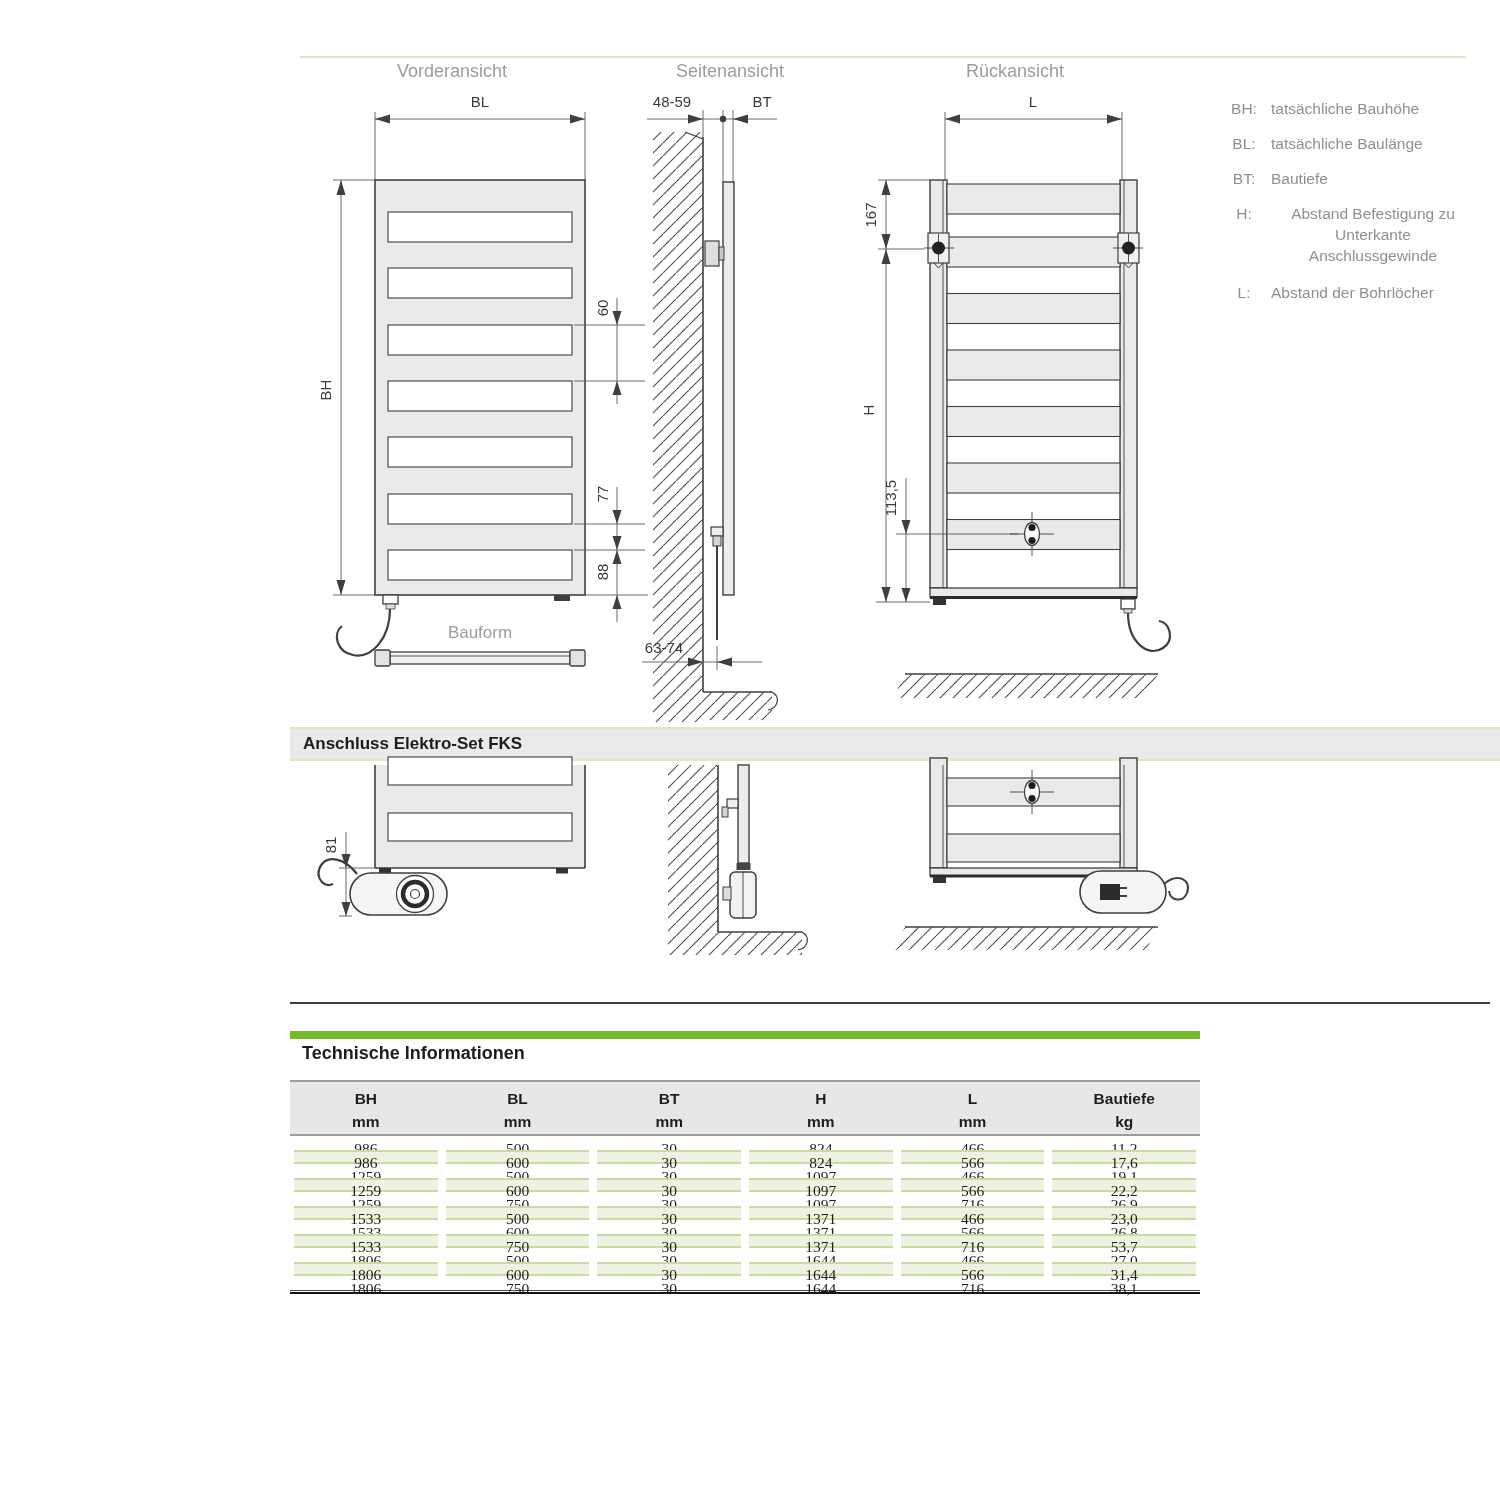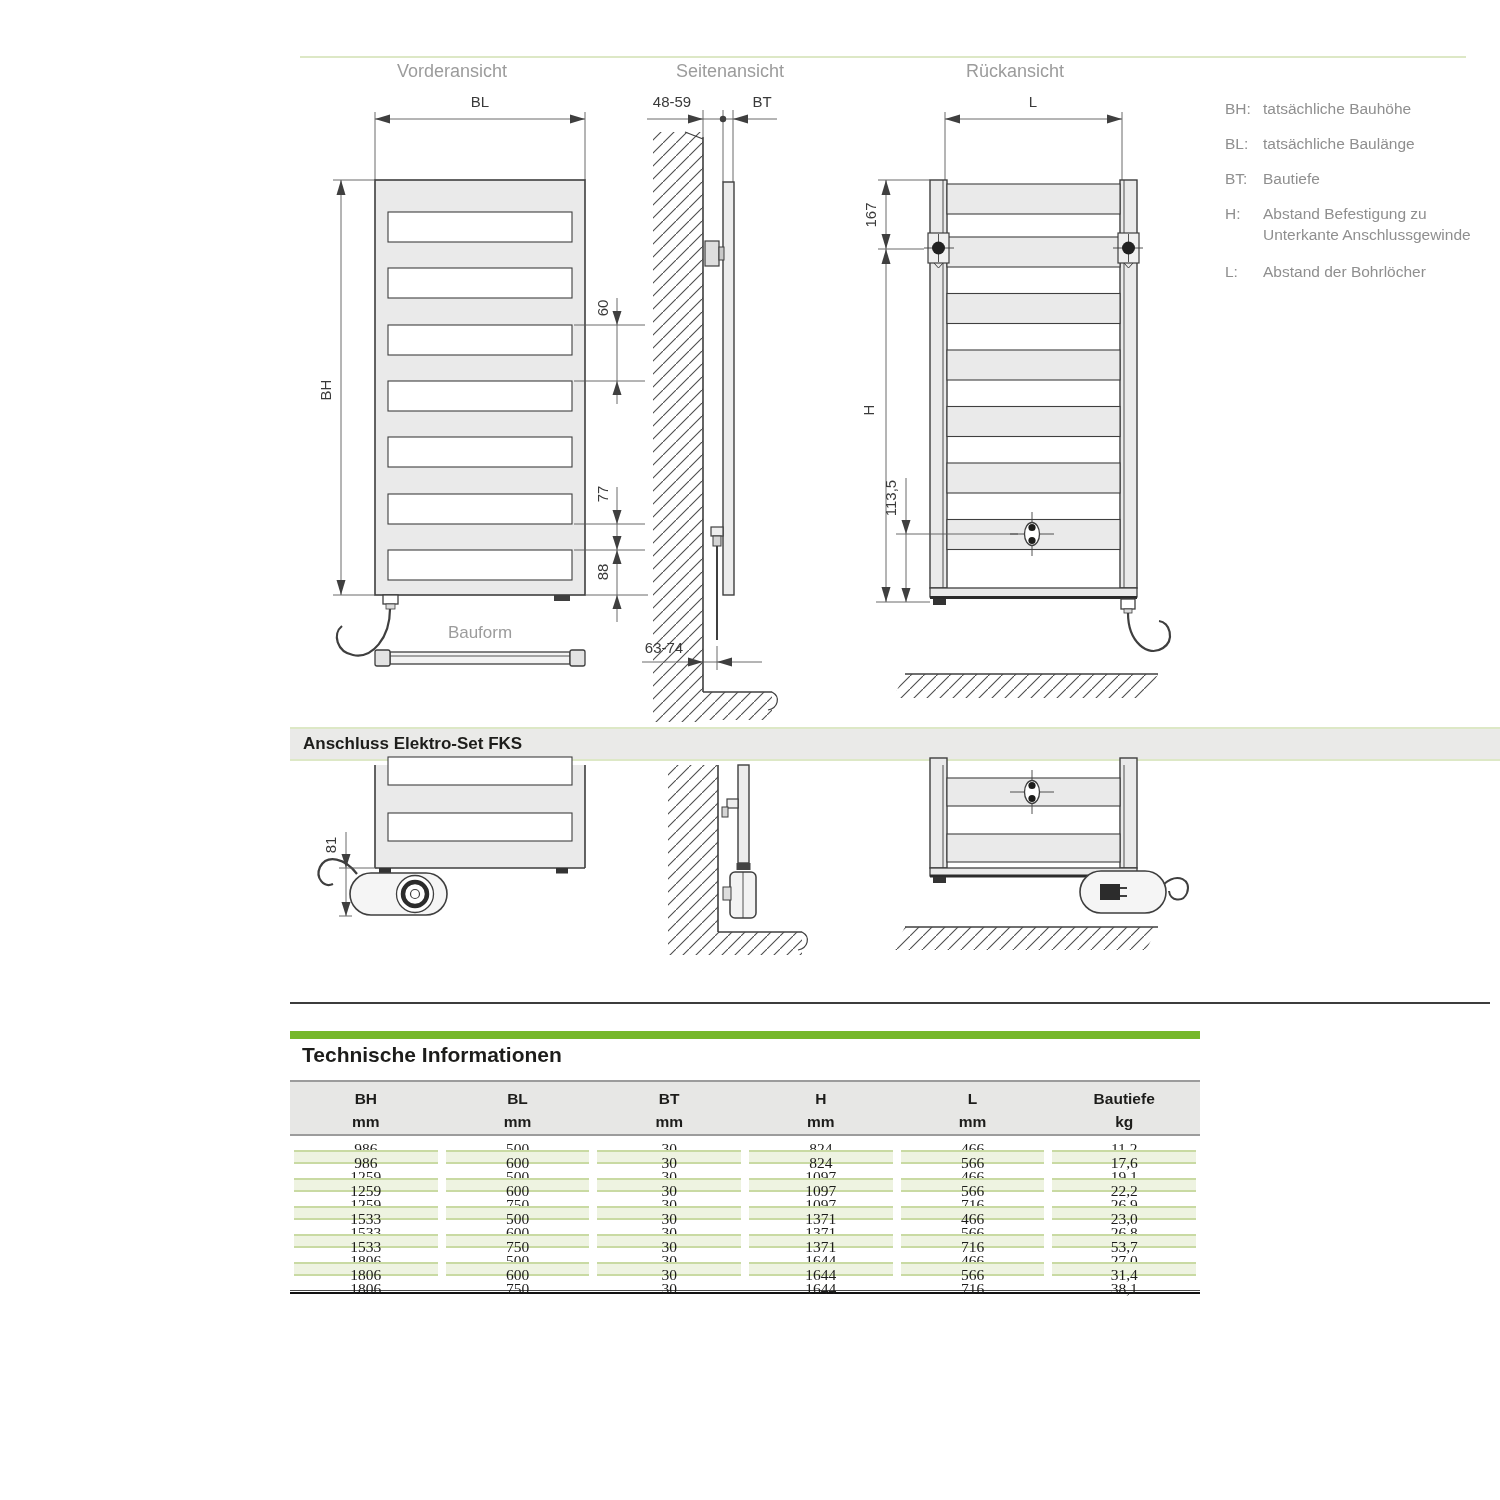--- a/index.html
+++ b/index.html
@@ -9,43 +9,43 @@
 
   .top-rule { position:absolute; left:300px; top:56px; width:1166px; height:2px; background:#dde8c6; }
 
   .view-title { position:absolute; top:61px; font-size:18px; color:#9c9c9c; width:260px; text-align:center; }
   #vt-front { left:322px; }
   #vt-side  { left:600px; }
   #vt-rear  { left:885px; }
 
   
   .legend { position:absolute; left:1225px; top:98px; width:250px; font-size:15.5px; color:#8f8f8f; }
-  .legend-item { display:flex; margin-bottom:14px; line-height:21px; }
+  .legend-item { display:flex; margin-bottom:14px; line-height:21px;text-align:center; }
   .legend-item:last-child { margin-top:16px; }
   .legend-term { width:38px; flex:0 0 38px; }
-  .legend-desc div { line-height:21px; }
+  .legend-desc div { line-height:21px;margin-left:8px; }
 
   svg { position:absolute; overflow:visible; }
   #drawings-main { left:290px; top:90px; }
   #drawings-fks  { left:290px; top:765px; }
   .dtx { font-family:"Liberation Sans",sans-serif; font-size:15px; fill:#3a3a3a; }
   .gtx { font-family:"Liberation Sans",sans-serif; font-size:17px; fill:#9c9c9c; }
 
   
   .fks-band { position:absolute; left:290px; top:727px; width:1370px; height:34px;
               background:#eaeae8; border-top:2px solid #dde8c6; border-bottom:2px solid #dde8c6;
               font-size:17px; font-weight:bold; color:#1d1d1b; line-height:30px; padding-left:13px; }
 
   .note { position:absolute; left:291px; top:966px; width:1100px; font-size:16px; color:#8f8f8f; }
 
   .section-rule { position:absolute; left:290px; top:1002px; width:1200px; height:2px; background:#3c3c3c; }
 
   
   .accent-bar { position:absolute; left:290px; top:1031px; width:910px; height:8px; background:#76b82a; }
-  .table-title { position:absolute; left:302px; top:1043px; font-size:21px; font-weight:bold; color:#1d1d1b; }
+  .table-title { position:absolute; left:302px; top:1043px; font-size:18px; font-weight:bold; color:#1d1d1b; }
   .tech-table { position:absolute; left:290px; top:1080px; width:910px; }
   .table-head { display:flex; background:#e7e7e5; border-top:2px solid #9c9c9c; border-bottom:2px solid #9c9c9c;
                 height:56px; padding-top:5px; }
   .th { flex:1; text-align:center; font-weight:bold; font-size:15.5px; line-height:23px; }
   .row { display:flex; height:14px;font-family:Liberation Serif, serif; }
   .cell { flex:1; text-align:center; font-size:15.5px; line-height:25.5px; color:#1d1d1b; }
   .row.green .cell { background:#eef3e1; border-top:2px solid #c9daa3; border-bottom:2px solid #c9daa3;
                      margin:0 4px; line-height:21px; }
   .table-bottom { border-top:1px solid #4a4a4a; margin-top:0; }
   .table-bottom-inner { height:2px; background:#121212; margin-top:1px; }

